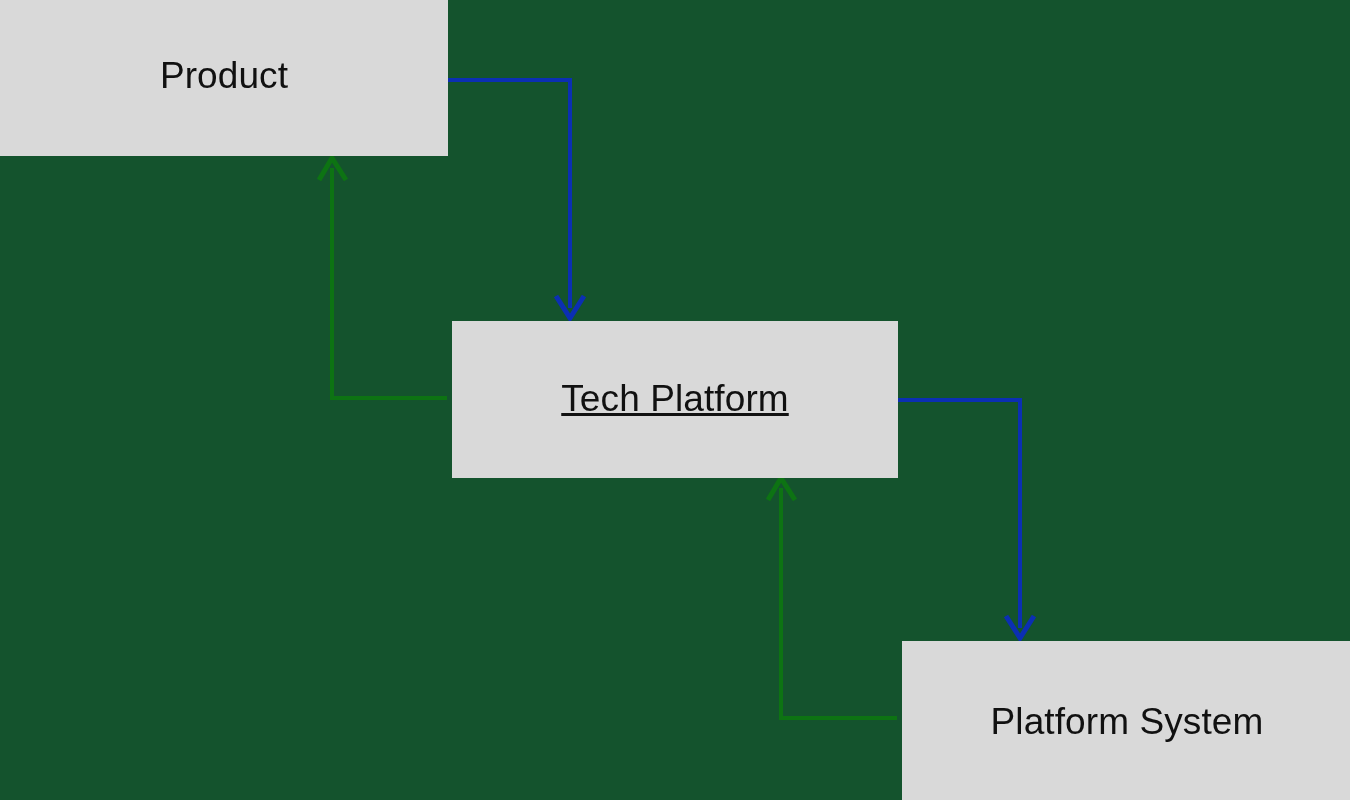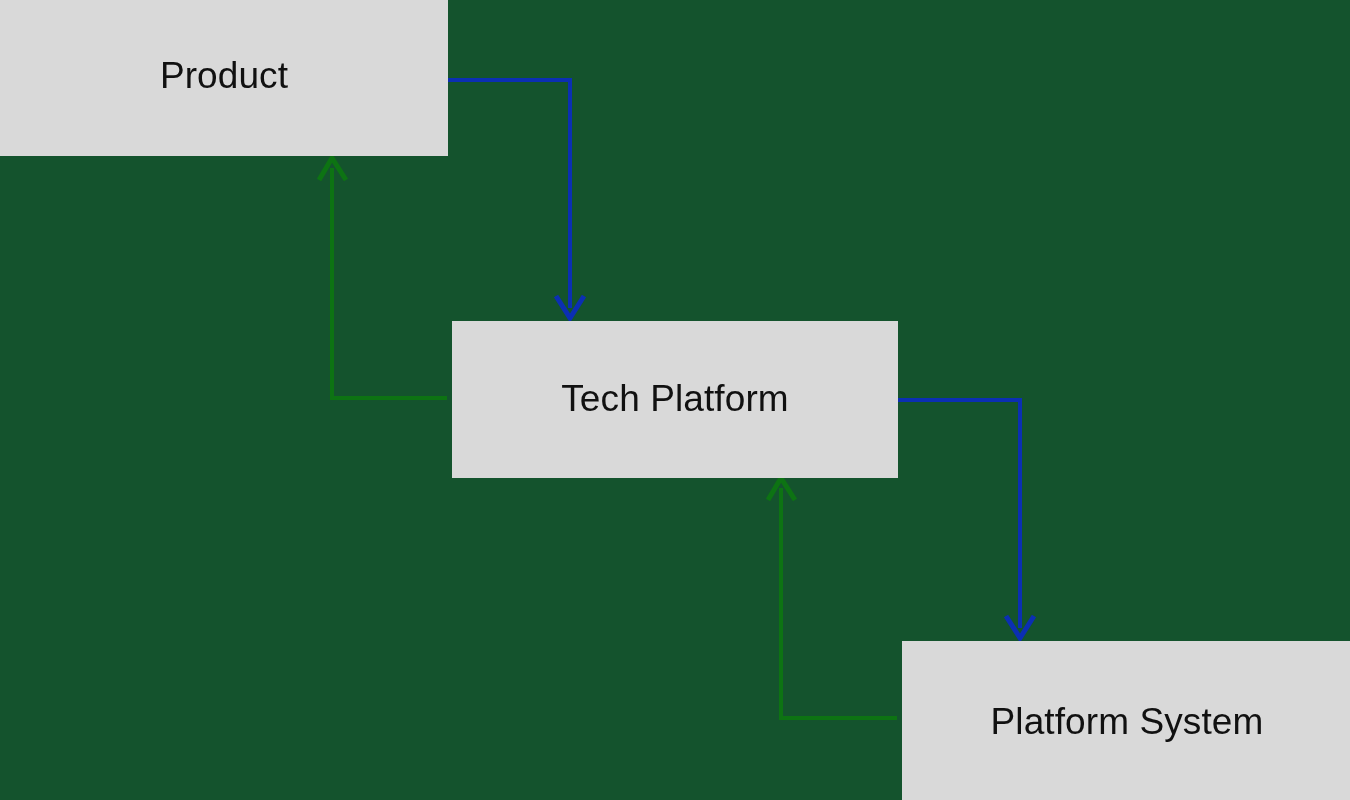--- a/index.html
+++ b/index.html
@@ -91,21 +91,21 @@
       <path d="M 897 718 L 781 718 L 781 488" fill="none" stroke="#0d7313" stroke-width="4" stroke-linecap="butt" stroke-linejoin="miter"></path>
       <path d="M 768 500 L 781 478 L 795 500" fill="none" stroke="#0d7313" stroke-width="5" stroke-linecap="butt" stroke-linejoin="miter"></path>
     </g>
 
   </svg>
 
   <div class="node-box" id="node-product" style="background: rgb(217, 217, 217); color: rgb(17, 17, 17);">
     <span class="node-label">Product</span>
   </div>
 
-  <div class="node-box" id="node-tech-platform" style="background: rgb(217, 217, 217); color: rgb(17, 17, 17);">
+  <div class="node-box" id="node-tech-platform" style="background: rgb(217, 217, 217); color: rgb(17, 17, 17); text-decoration: underline;">
     <span class="node-label">Tech Platform</span>
   </div>
 
   <div class="node-box" id="node-operating-system" style="background: rgb(217, 217, 217); color: rgb(17, 17, 17);">
     <span class="node-label">Platform System</span>
   </div>
 
 </div>
 
 </body></html>

